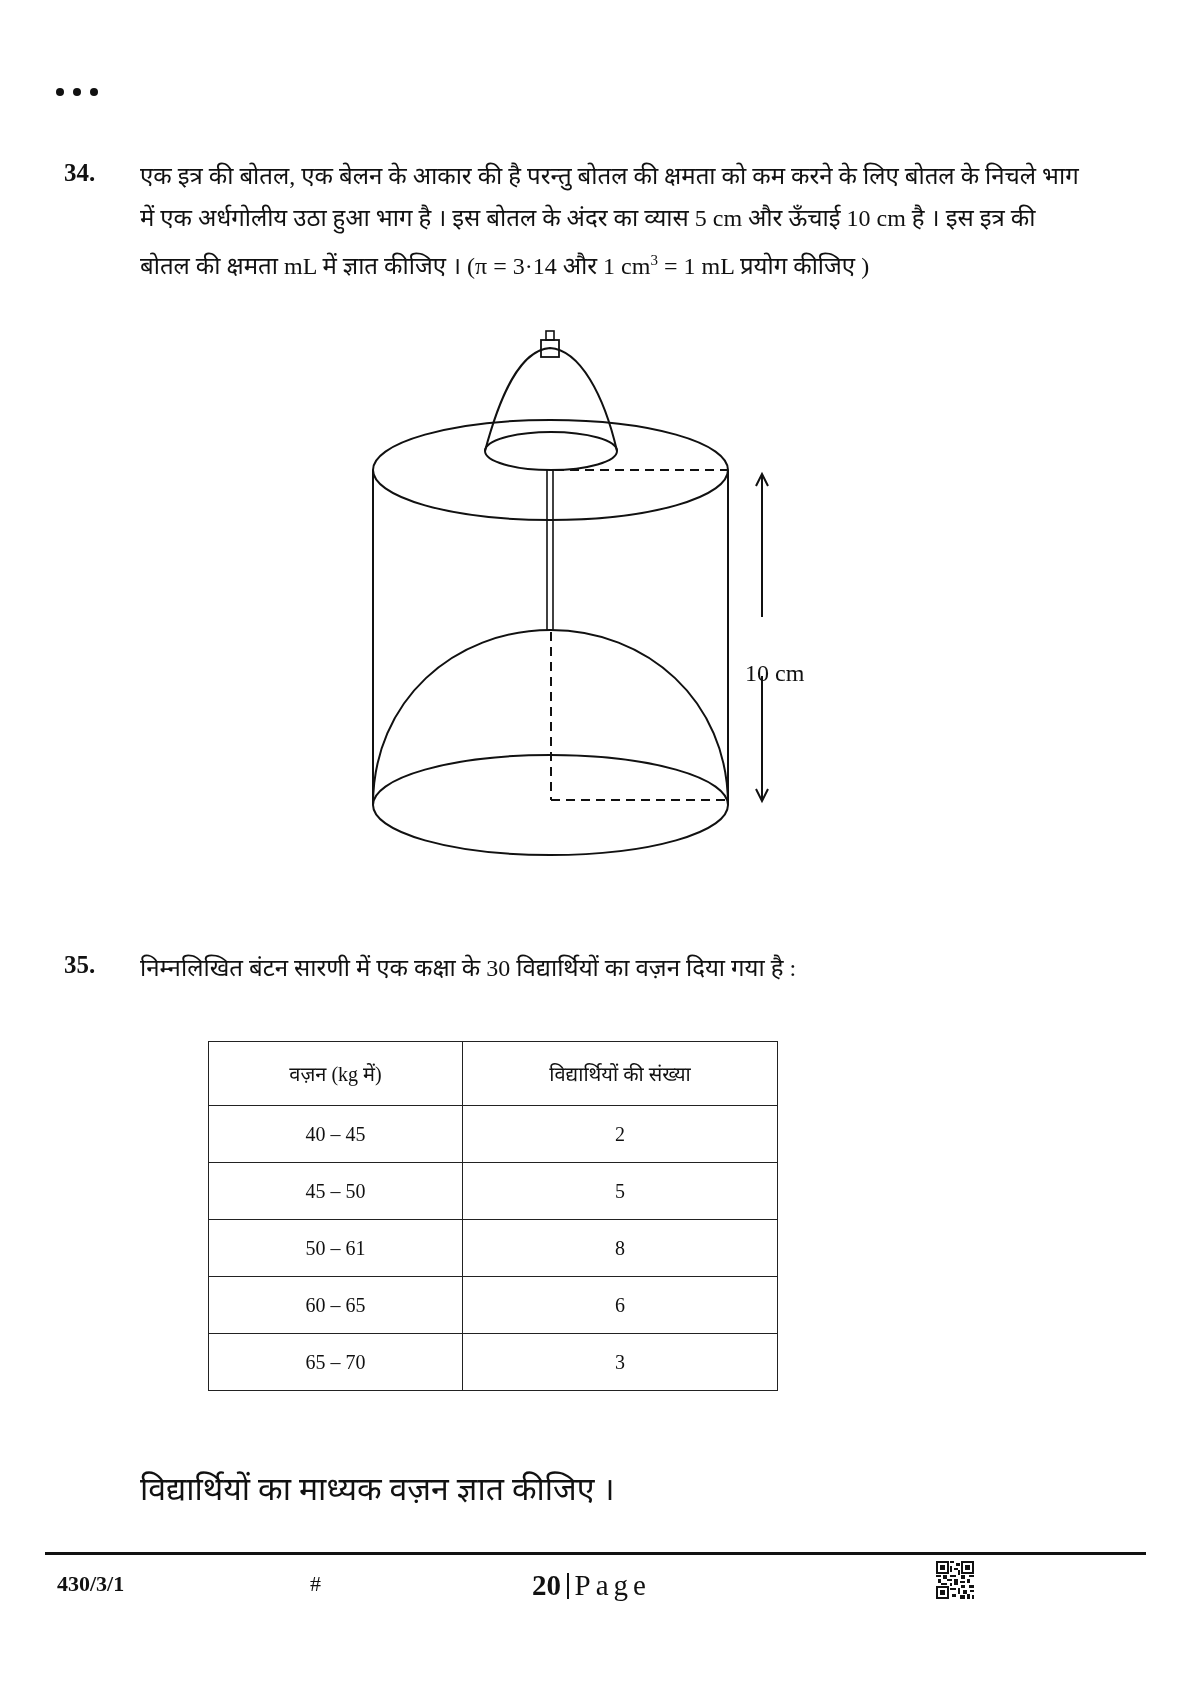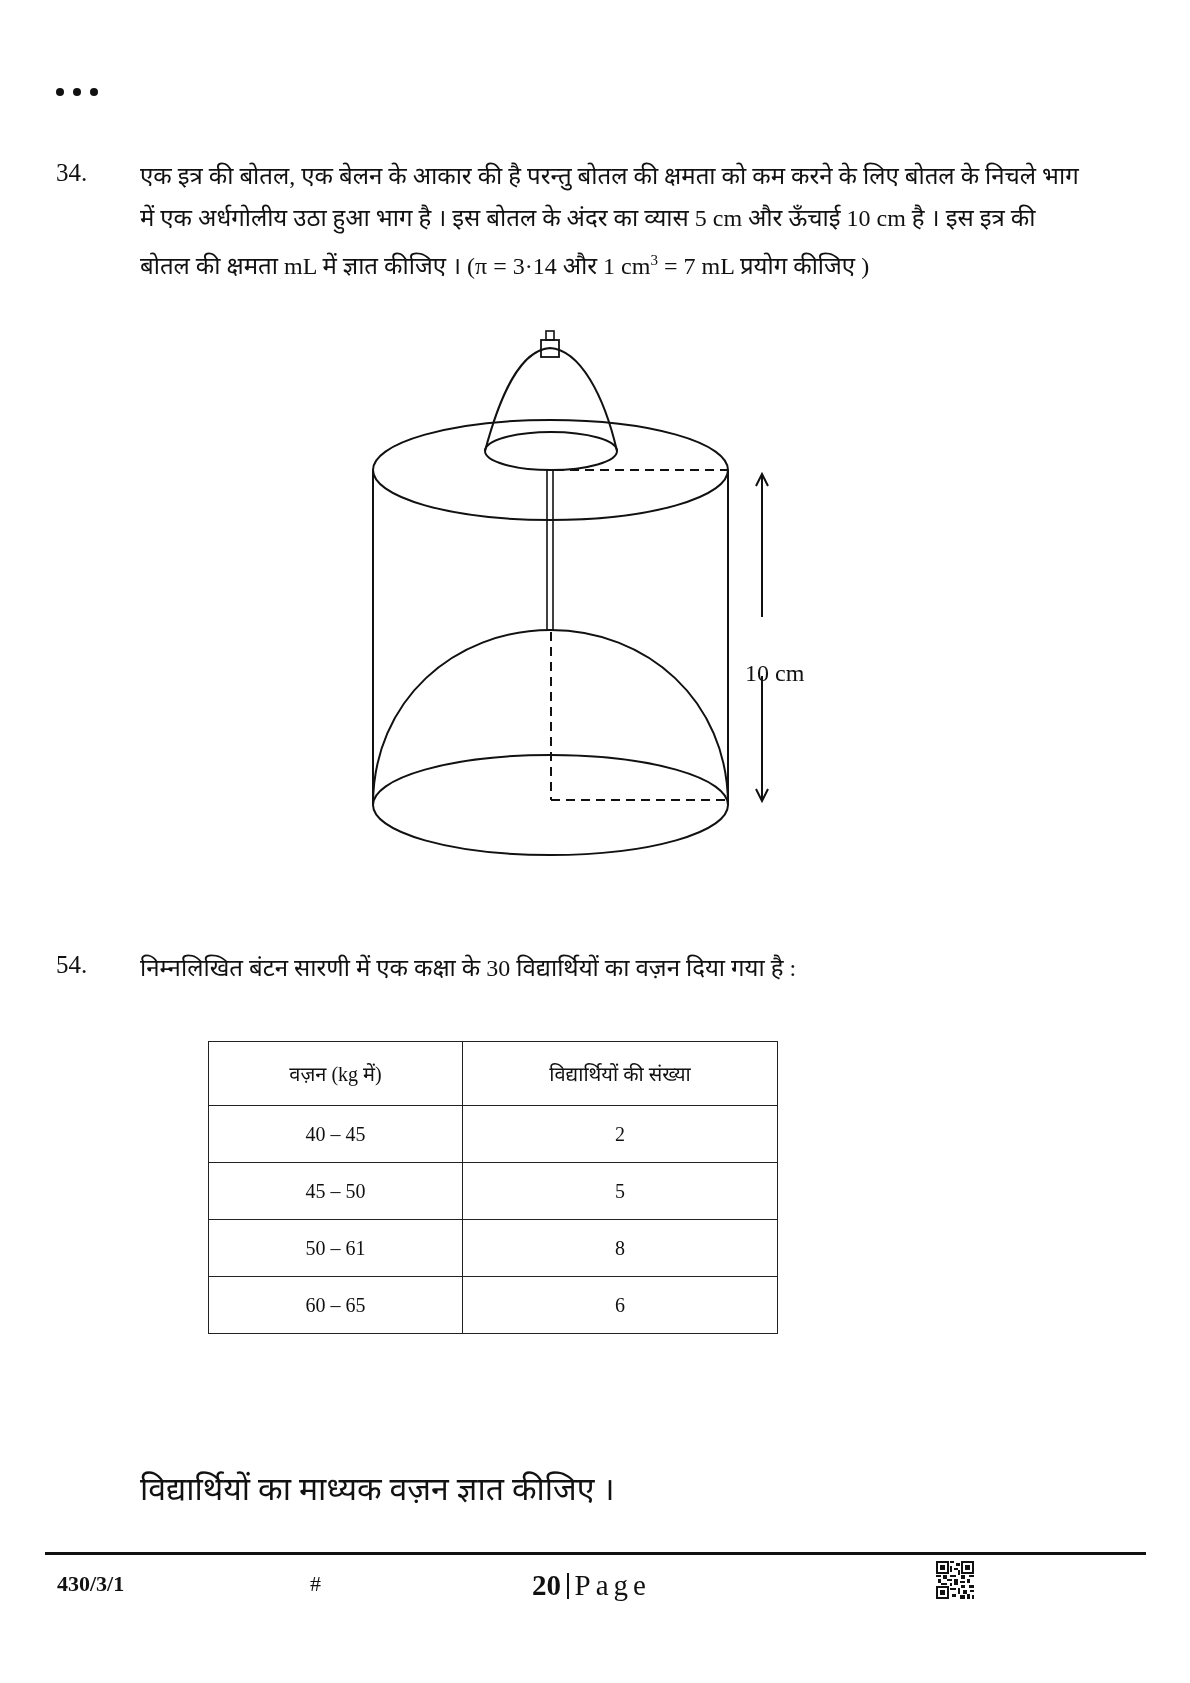--- a/index.html
+++ b/index.html
@@ -3,21 +3,21 @@
 <meta charset="utf-8">
 <style>
   html, body { margin: 0; padding: 0; background: #ffffff; }
   body {
     width: 1190px; height: 1683px; position: relative; overflow: hidden;
     font-family: "Liberation Serif", "DejaVu Serif", serif; color: #111;
   }
   .abs { position: absolute; }
   .dots { left: 56px; top: 88px; display: flex; gap: 9px; }
   .dot { width: 8px; height: 8px; border-radius: 50%; background: #111; }
-  .qnum { font-weight: normal; font-size: 25px; }
+  .qnum { font-weight: bold; font-size: 25px; margin-left: 8px; }
   .qtext { font-size: 24px; line-height: 42px; }
   .q34-num { left: 56px; top: 159px; }
   .q34-text { left: 140px; top: 155px; width: 950px; }
   .q35-num { left: 56px; top: 951px; }
   .q35-text { left: 140px; top: 947px; width: 950px; }
   .diagram { left: 340px; top: 320px; }
   table.dist {
     position: absolute; left: 208px; top: 1041px; width: 570px;
     border-collapse: collapse; font-size: 20px;
   }
@@ -42,21 +42,21 @@
 <body>
 
 <div class="abs dots">
   <span class="dot"></span>
   <span class="dot"></span>
   <span class="dot"></span>
 </div>
 
 <div class="abs qnum q34-num">34.</div>
 <div class="abs qtext q34-text">
-  <span>एक इत्र की बोतल, एक बेलन के आकार की है परन्तु बोतल की क्षमता को कम करने के लिए बोतल के निचले भाग में एक अर्धगोलीय उठा हुआ भाग है । इस बोतल के अंदर का व्यास 5 cm और ऊँचाई 10 cm है । इस इत्र की बोतल की क्षमता mL में ज्ञात कीजिए । (π = 3·14 और 1 cm</span><sup>3</sup><span> = 7 mL प्रयोग कीजिए )</span>
+  <span>एक इत्र की बोतल, एक बेलन के आकार की है परन्तु बोतल की क्षमता को कम करने के लिए बोतल के निचले भाग में एक अर्धगोलीय उठा हुआ भाग है । इस बोतल के अंदर का व्यास 5 cm और ऊँचाई 10 cm है । इस इत्र की बोतल की क्षमता mL में ज्ञात कीजिए । (π = 3·14 और 1 cm</span><sup>3</sup><span> = 1 mL प्रयोग कीजिए )</span>
 </div>
 
 <svg class="abs diagram" width="500" height="560" viewBox="340 320 500 560" xmlns="http://www.w3.org/2000/svg">
   <g fill="none" stroke="#111" stroke-width="2">
 
     <ellipse cx="550.5" cy="470" rx="177.5" ry="50"></ellipse>
 
     <line x1="373" y1="470" x2="373" y2="805"></line>
     <line x1="728" y1="470" x2="728" y2="805"></line>
 
@@ -78,21 +78,21 @@
     <line x1="551" y1="800" x2="728" y2="800" stroke-dasharray="9,6"></line>
 
     <line x1="762" y1="475" x2="762" y2="617"></line>
     <line x1="762" y1="676" x2="762" y2="800"></line>
     <polyline points="756,486 762,474 768,486"></polyline>
     <polyline points="756,789 762,801 768,789"></polyline>
   </g>
   <text x="745" y="681" font-family="Liberation Serif, serif" font-size="24" fill="#111">10 cm</text>
 </svg>
 
-<div class="abs qnum q35-num">54.</div>
+<div class="abs qnum q35-num">35.</div>
 <div class="abs qtext q35-text">निम्नलिखित बंटन सारणी में एक कक्षा के 30 विद्यार्थियों का वज़न दिया गया है :</div>
 
 <table class="dist">
   <colgroup>
       <col class="c1">
       <col>
     </colgroup>
   <thead>
     <tr>
       <th>वज़न (kg में)</th>
@@ -108,20 +108,24 @@
       <td>45 – 50</td>
       <td>5</td>
     </tr>
     <tr>
       <td>50 – 61</td>
       <td>8</td>
     </tr>
     <tr>
       <td>60 – 65</td>
       <td>6</td>
+    </tr>
+    <tr>
+      <td>65 – 70</td>
+      <td>3</td>
     </tr>
   </tbody>
 </table>
 
 <div class="abs find-text">विद्यार्थियों का माध्यक वज़न ज्ञात कीजिए ।</div>
 
 <div class="abs footer-rule"></div>
 <div class="abs footer-code">430/3/1</div>
 <div class="abs footer-hash">#</div>
 <div class="abs footer-page">

